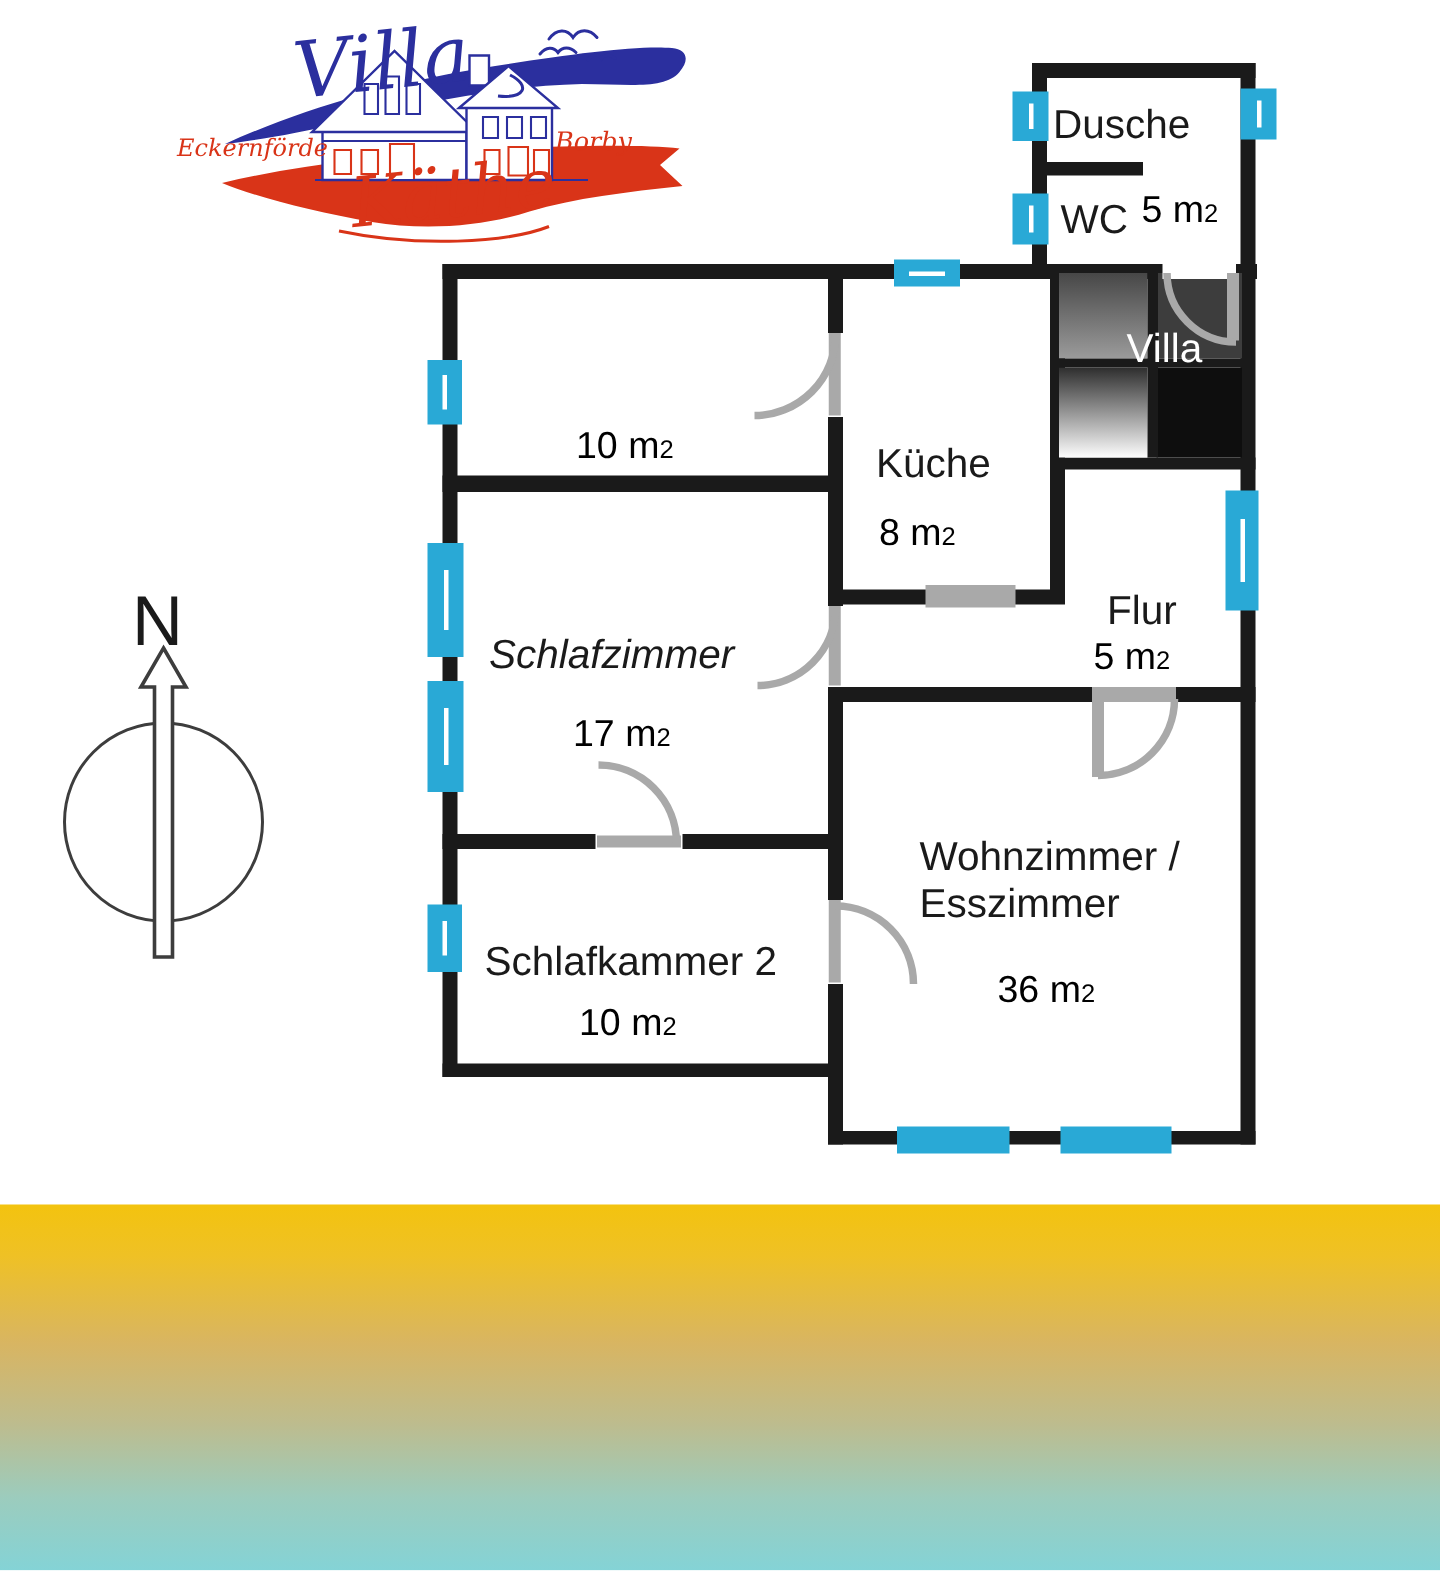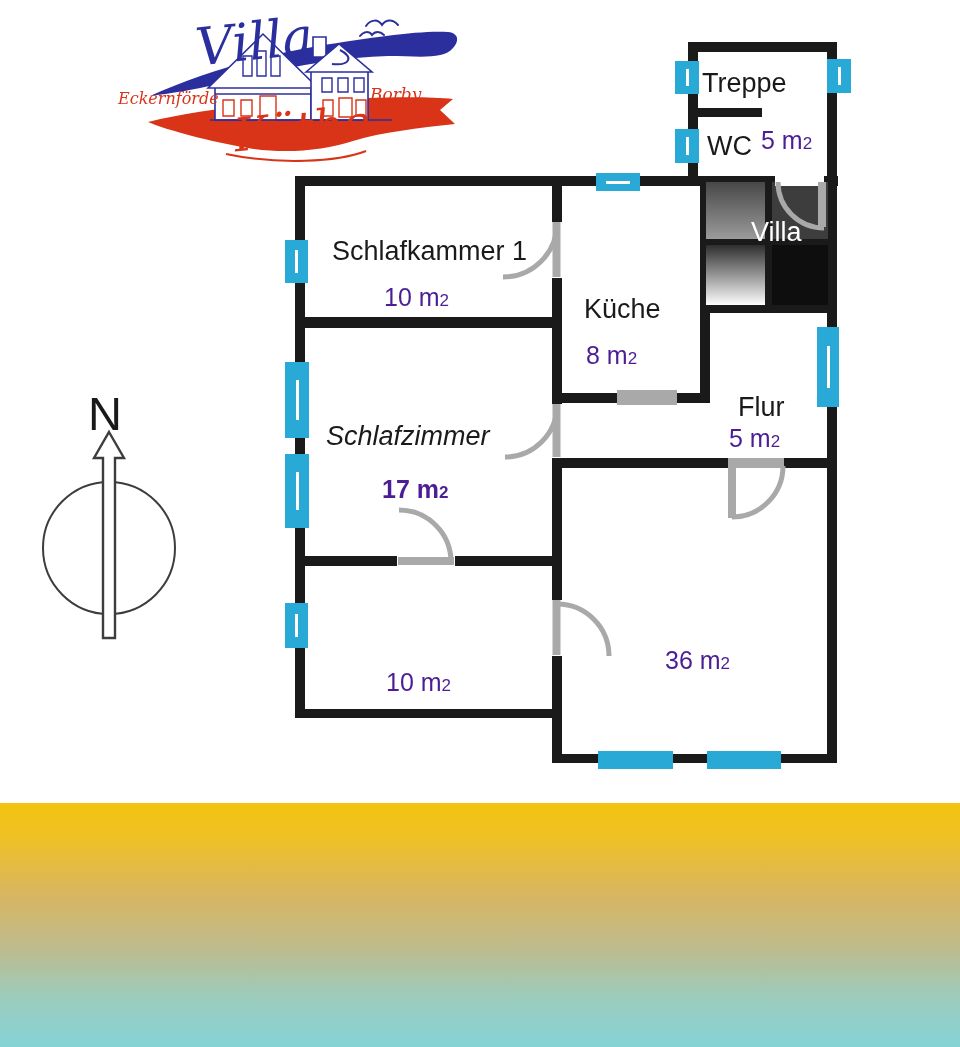--- a/index.html
+++ b/index.html
@@ -12,21 +12,21 @@
          font-family:"Liberation Sans",sans-serif;}
   .wall{position:absolute;background:var(--wall);}
   .gap{position:absolute;background:#ffffff;}
   .gap-gray{position:absolute;background:var(--door);}
   .stair{position:absolute;}
   .window{position:absolute;background:var(--window);display:flex;align-items:center;justify-content:center;z-index:4;}
   .window i{display:block;background:#fff;}
   .window.v i{width:3px;height:52%;}
   .window.h i{height:3px;width:55%;}
   .room-label{position:absolute;font-size:27px;line-height:31px;color:#1a1a1a;white-space:nowrap;z-index:6;}
-  .room-area{position:absolute;font-size:25px;color:#4c1d95;white-space:nowrap;z-index:6;}
+  .room-area{position:absolute;font-size:25px;color:#000000;white-space:nowrap;z-index:6;}
   .room-area .sub{font-size:17px;}
   .treppe-label{color:#ffffff;z-index:7;}
   .doors-svg{position:absolute;left:0;top:0;z-index:5;pointer-events:none;}
   .door-arc{stroke:var(--door);stroke-width:5;fill:none;}
   .door-leaf{fill:var(--door);}
   .logo-svg{position:absolute;left:108px;top:4px;z-index:2;}
   .ribbon-blue{fill:var(--logo-blue);}
   .ribbon-red{fill:var(--logo-red);}
   .house-line{fill:#ffffff;stroke:var(--logo-blue);stroke-width:1.6;}
   .house-line-thin{fill:none;stroke:var(--logo-blue);stroke-width:1.4;}
@@ -154,39 +154,41 @@
     <rect class="door-leaf" x="398" y="557" width="56" height="8"></rect>
     <path class="door-arc" d="M 399,510 A 52,52 0 0 1 451,562"></path>
     <rect class="door-leaf" x="728" y="464" width="8" height="54"></rect>
     <path class="door-arc" d="M 732,517 A 51,51 0 0 0 783,466"></path>
     <rect class="door-leaf" x="552.5" y="600" width="8" height="55"></rect>
     <path class="door-arc" d="M 557,604 A 52,52 0 0 1 609,656"></path>
     <rect class="door-leaf" x="818" y="182" width="8" height="45"></rect>
     <path class="door-arc" d="M 778,182 A 46,46 0 0 0 824,228"></path>
   </svg>
 
-  <div class="room-label" style="left:702px;top:68px;">Treppe</div>
+  <div class="room-label" style="left:702px;top:68px;">Dusche</div>
   <div class="room-label" style="left:707px;top:131px;text-align:right;">WC</div>
   <div class="room-area" style="left:761px;top:126px;"><span>5 m</span><span class="sub">2</span></div>
 
   <div class="room-label treppe-label" style="left:751px;top:217px;">Villa</div>
 
-  <div class="room-label" style="left:332px;top:236px;">Schlafkammer 1</div>
   <div class="room-area" style="left:384px;top:283px;"><span>10 m</span><span class="sub">2</span></div>
 
   <div class="room-label" style="left:584px;top:294px;">Küche</div>
   <div class="room-area" style="left:586px;top:341px;"><span>8 m</span><span class="sub">2</span></div>
 
   <div class="room-label" style="left:738px;top:392px;">Flur</div>
   <div class="room-area" style="left:729px;top:424px;"><span>5 m</span><span class="sub">2</span></div>
 
   <div class="room-label" style="left:326px;top:421px;font-style:italic;">Schlafzimmer</div>
-  <div class="room-area" style="left:382px;top:475px;font-weight:bold;"><span>17 m</span><span class="sub">2</span></div>
+  <div class="room-area" style="left:382px;top:475px;"><span>17 m</span><span class="sub">2</span></div>
 
+  <div class="room-label" style="left:323px;top:626px;">Schlafkammer 2</div>
   <div class="room-area" style="left:386px;top:668px;"><span>10 m</span><span class="sub">2</span></div>
 
   <div class="room-label" style="left:613px;top:556px;">
+    <div>Wohnzimmer /</div>
+    <div>Esszimmer</div>
   </div>
   <div class="room-area" style="left:665px;top:646px;"><span>36 m</span><span class="sub">2</span></div>
 
   <div class="beach"></div>
 
 </div>
 
 </body></html>

